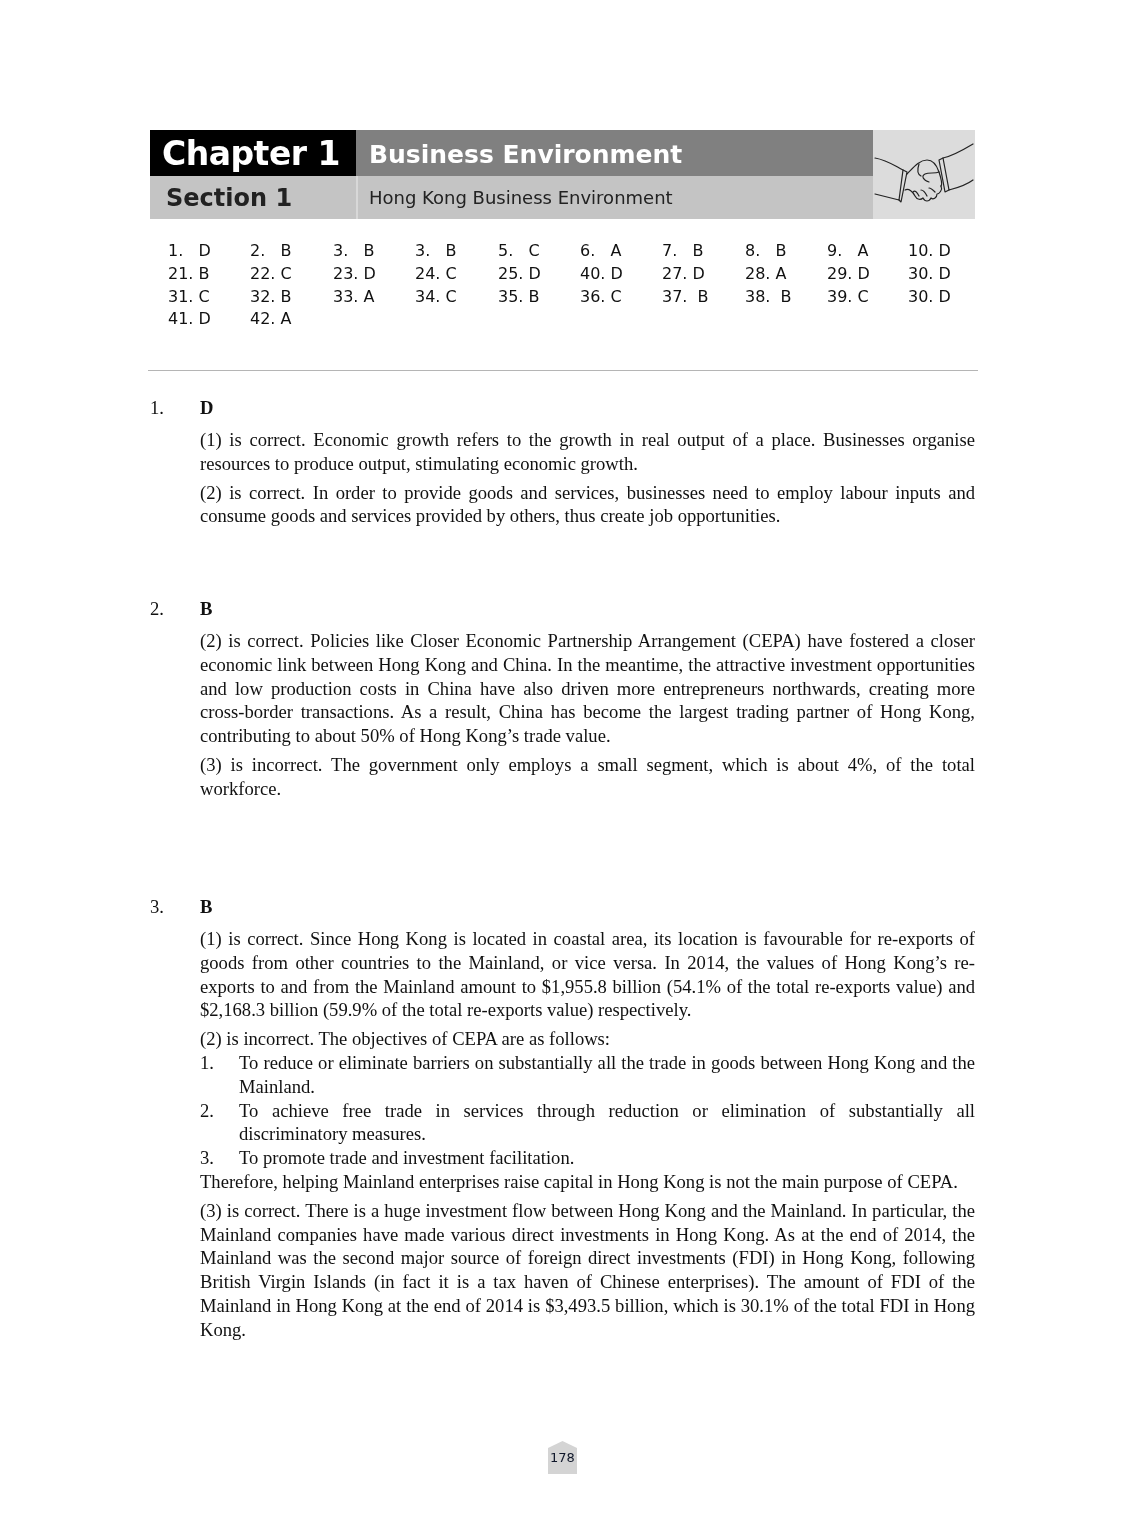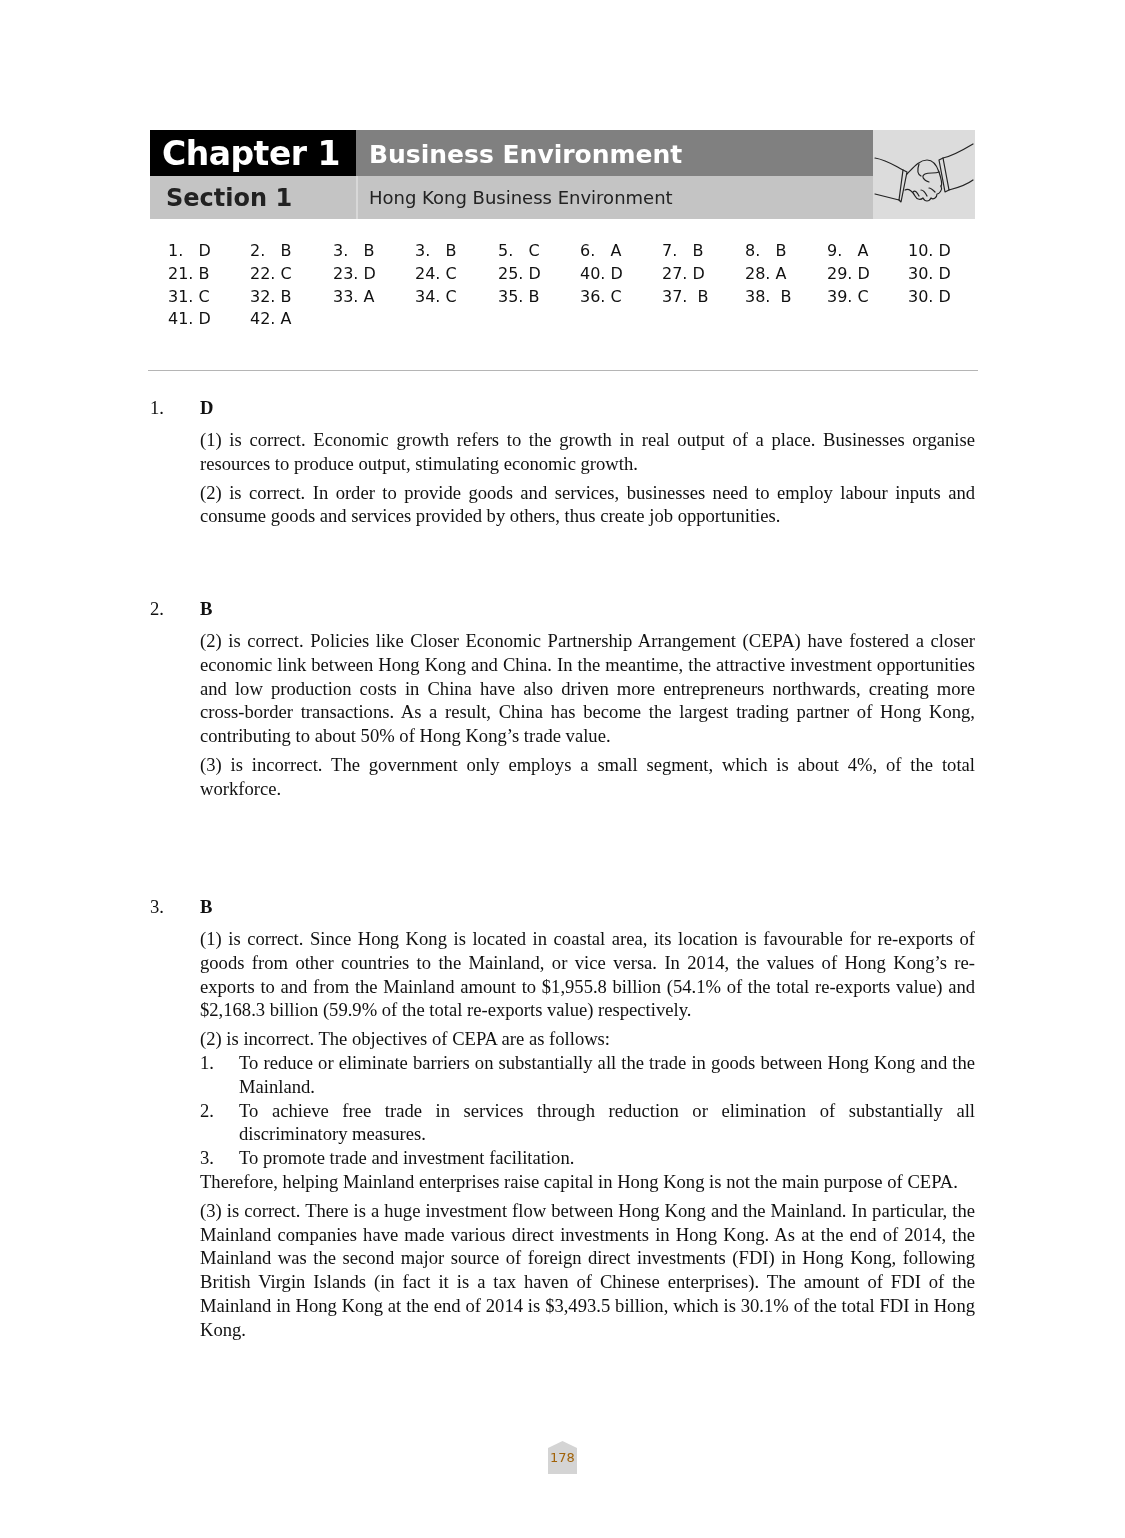--- a/index.html
+++ b/index.html
@@ -33,21 +33,21 @@
   .qans { position: absolute; left: 50px; top: 0; font-weight: bold; }
   .qbody { position: absolute; left: 50px; top: 24px; width: 775px; margin-top: 8px; }
   .para { text-align: justify; margin: 0 0 5px 0; }
   .para.tight { margin-bottom: 0; }
   .olist { margin: 0; padding: 0; list-style: none; }
   .olist li { position: relative; padding-left: 39px; text-align: justify; }
   .olist .num { position: absolute; left: 0; top: 0; }
 
   .pagenum { position: absolute; left: 548px; top: 1441px; width: 29px; height: 33px; }
   .pagenum svg { position: absolute; left: 0; top: 0; }
-  .pagenum span { position: absolute; left: 0; top: 9px; width: 29px; text-align: center; font-family: "DejaVu Sans", sans-serif; font-size: 13px; color: #a16207; }
+  .pagenum span { position: absolute; left: 0; top: 9px; width: 29px; text-align: center; font-family: "DejaVu Sans", sans-serif; font-size: 13px; color: #0f172a; }
 </style>
 </head>
 <body>
 
 <div class="page">
 
   <div class="banner">
     <div class="chap-label">Chapter 1</div>
     <div class="chap-title">Business Environment</div>
     <div class="sec-label">Section 1</div>

